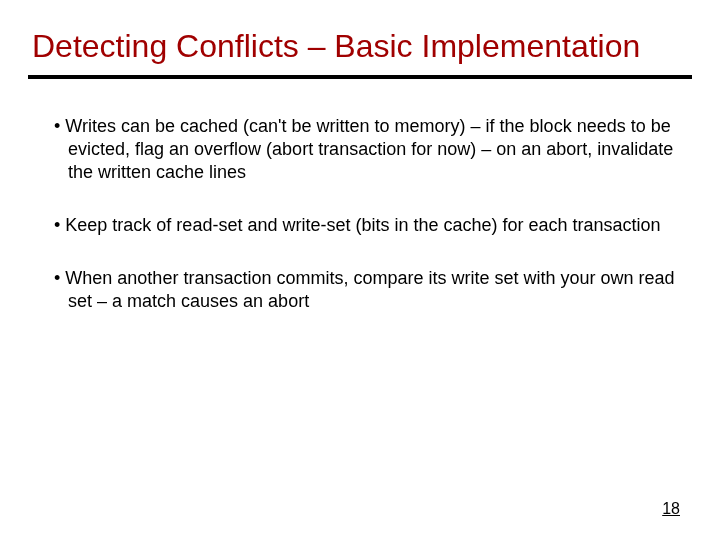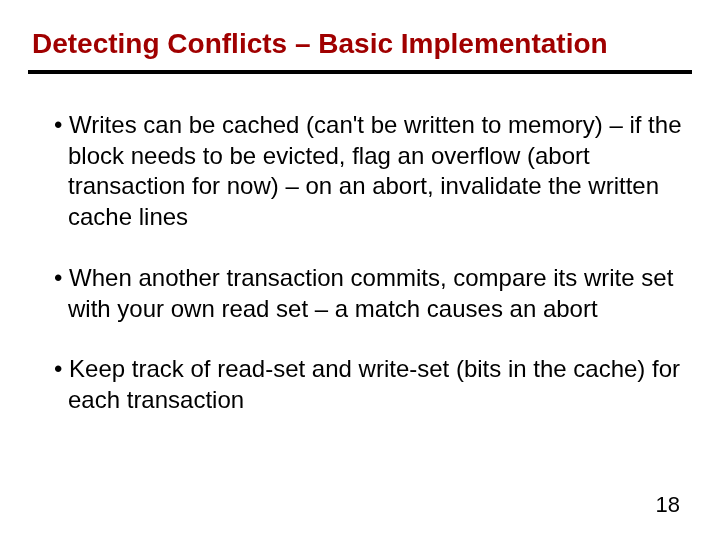--- a/index.html
+++ b/index.html
@@ -5,59 +5,60 @@
   * { margin: 0; padding: 0; box-sizing: border-box; }
   html, body { width: 720px; height: 540px; }
   body {
     font-family: Arial, Helvetica, sans-serif;
     background: #fff;
     position: relative;
     padding: 28px 36px 20px 36px;
   }
   .title {
     color: #a00000;
-    font-size: 28px;
-    font-weight: 700;
+    font-size: 32px;
+    font-weight: 400;
     margin-bottom: 10px;
     margin-left: -4px;
   }
   .rule {
     border: none;
     border-top: 4px solid #000;
     margin-bottom: 36px;
     margin-left: -8px;
     margin-right: -8px;
   }
   .bullets {
     padding-left: 18px;
   }
   .bullet {
-    font-size: 24px;
+    font-size: 18px;
     color: #000;
     line-height: 1.28;
     margin-bottom: 30px;
     text-indent: -14px;
     padding-left: 14px;
   }
   .bullet::before {
     content: "\2022\00a0";
   }
   .pagenum {
     position: absolute;
     right: 40px;
     bottom: 22px;
-    font-size: 22px;
+    font-size: 16px;
     color: #000;
+    text-decoration: underline;
   }
 </style>
 </head>
 <body>
 
 <h1 class="title">Detecting Conflicts – Basic Implementation</h1>
 <hr class="rule">
 
 <div class="bullets">
   <p class="bullet">Writes can be cached (can't be written to memory) – if the block needs to be evicted, flag an overflow (abort transaction for now) – on an abort, invalidate the written cache lines</p>
+  <p class="bullet">Keep track of read-set and write-set (bits in the cache) for each transaction</p>
   <p class="bullet">When another transaction commits, compare its write set with your own read set – a match causes an abort</p>
-  <p class="bullet">Keep track of read-set and write-set (bits in the cache) for each transaction</p>
 </div>
 
 <div class="pagenum">18</div>
 
 </body></html>

